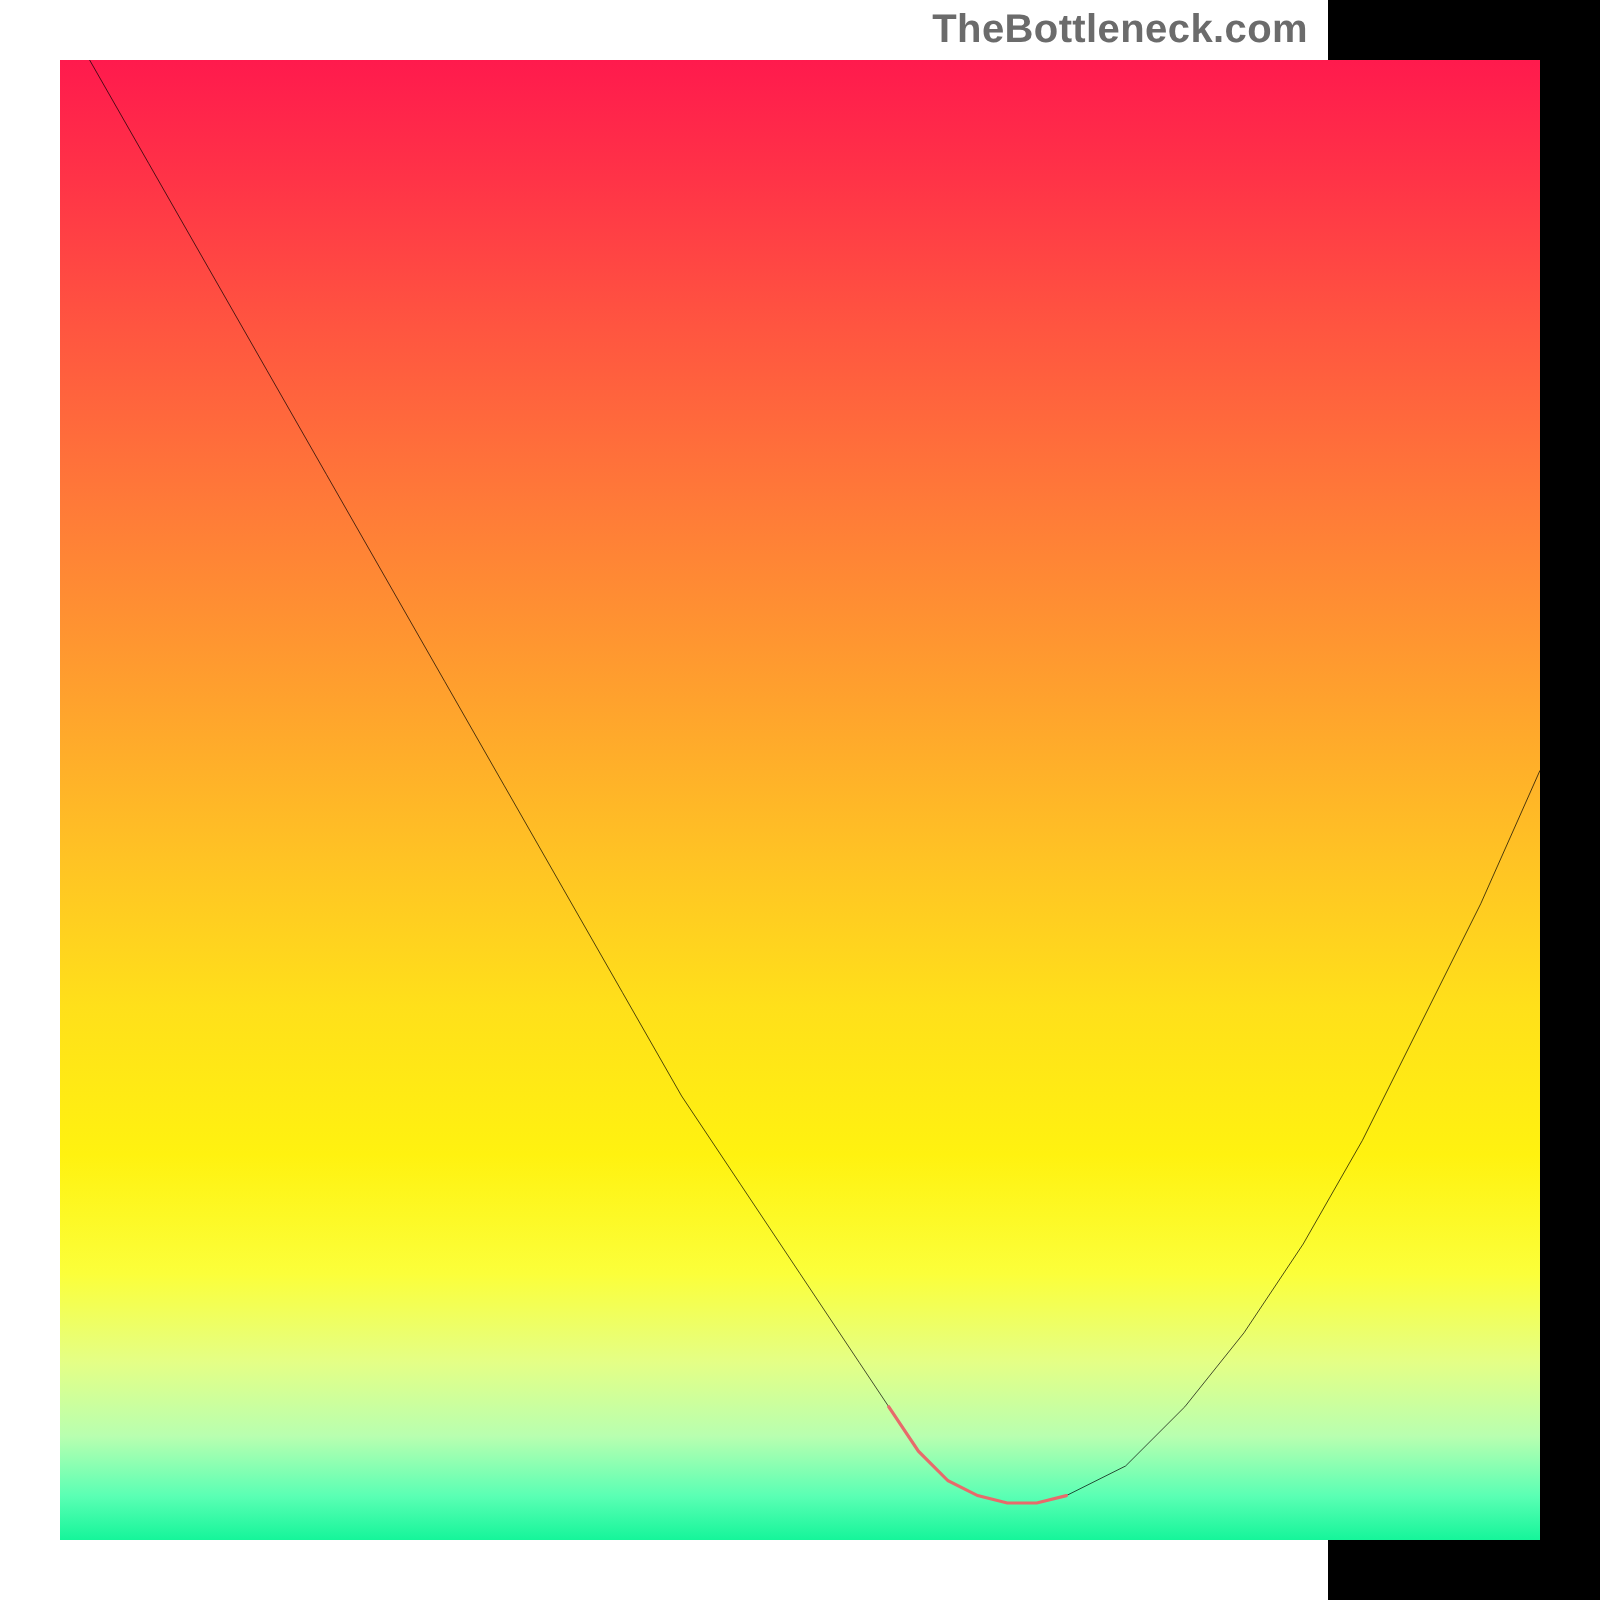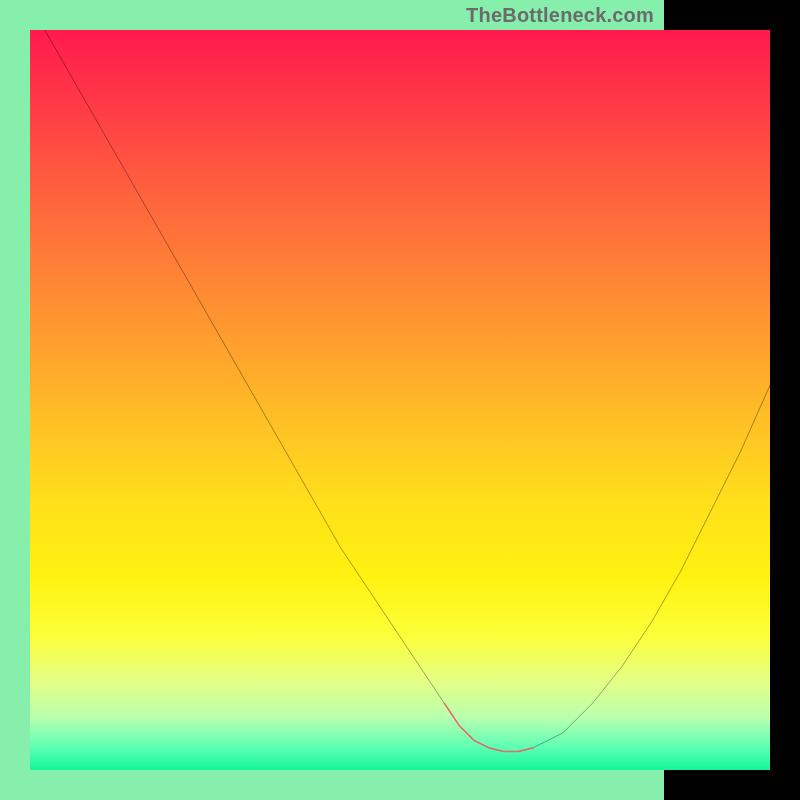--- a/index.html
+++ b/index.html
@@ -7,21 +7,21 @@
     padding: 0;
     width: 800px;
     height: 800px;
     background: #000;
     overflow: hidden;
   }
   .frame {
     position: relative;
     width: 664px;
     height: 800px;
-    background: #86efac;
+    background: #ffffff;
   }
   .plot-area {
     position: absolute;
     left: 30px;
     top: 30px;
     width: 740px;
     height: 740px;
     overflow: hidden;
   }
   .gradient {

